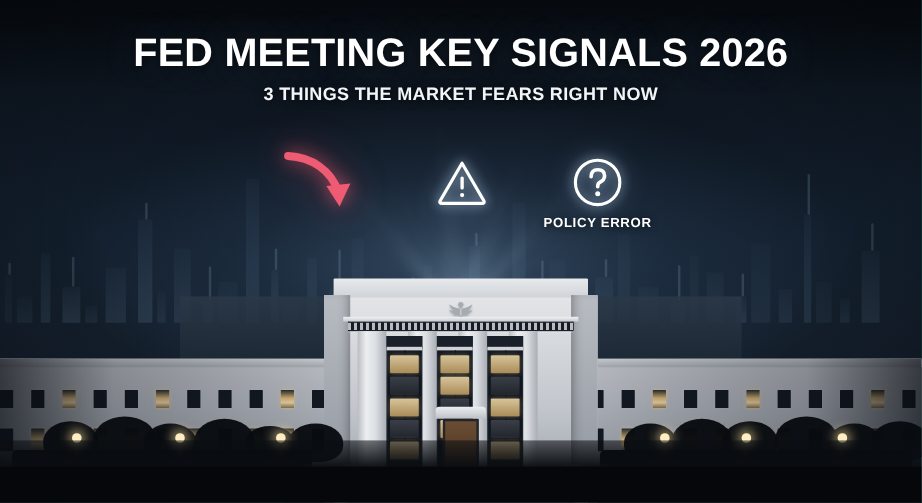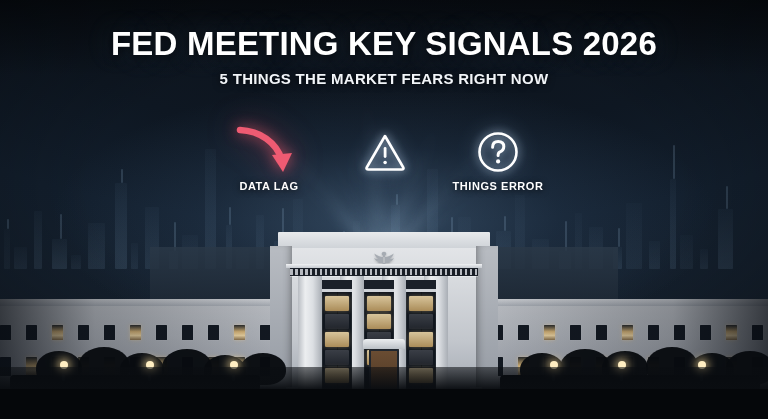--- a/index.html
+++ b/index.html
@@ -375,49 +375,48 @@
         <div class="lamp" style="left: 700px;">
           <div class="lamp-bulb"></div>
         </div>
       </div>
 
     <div class="plaza"></div>
     <div class="ground-dark"></div>
   </div>
 
   <div class="title">FED MEETING KEY SIGNALS 2026</div>
-  <div class="subtitle">5 THINGS THE MARKET FEARS RIGHT NOW</div>
+  <div class="subtitle">3 THINGS THE MARKET FEARS RIGHT NOW</div>
 
   <div class="signals">
 
     <div class="signal" style="left:204px;">
       <div class="sig-icon">
         <svg width="70" height="56" viewBox="0 0 70 56" class="glow-red">
           <path d="M6 6 C26 7, 42 18, 48 36" stroke="#ef5b72" stroke-width="6.5" fill="none" stroke-linecap="round"></path>
           <path d="M38 31 L49 48 L58 29 Z" fill="#ef5b72"></path>
         </svg>
       </div>
-      <div class="sig-label">DATA LAG</div>
     </div>
 
     <div class="signal" style="left:320px;">
       <div class="sig-icon">
         <svg width="46" height="42" viewBox="0 0 46 42" class="glow">
           <path d="M23 5 L41 36 Q42.5 38.5 39.5 38.5 L6.5 38.5 Q3.5 38.5 5 36 Z" stroke="#ffffff" stroke-width="2.6" fill="none" stroke-linejoin="round"></path>
           <rect x="21.7" y="16" width="2.8" height="11" rx="1.4" fill="#ffffff"></rect>
           <circle cx="23.1" cy="31.6" r="1.75" fill="#ffffff"></circle>
         </svg>
       </div>
     </div>
 
     <div class="signal" style="left:433px;">
       <div class="sig-icon">
         <svg width="46" height="46" viewBox="0 0 46 46" class="glow">
           <circle cx="23" cy="23" r="18.5" stroke="#ffffff" stroke-width="2.6" fill="none"></circle>
           <path d="M17.6 18.3 Q17.6 12.4 23.2 12.4 Q28.8 12.4 28.8 17.5 Q28.8 21.3 24.6 23.1 Q23.1 23.8 23.1 26.6" stroke="#ffffff" stroke-width="3" fill="none" stroke-linecap="round"></path>
           <circle cx="23.1" cy="32.4" r="2.1" fill="#ffffff"></circle>
         </svg>
       </div>
-      <div class="sig-label">THINGS ERROR</div>
+      <div class="sig-label">POLICY ERROR</div>
     </div>
 
   </div>
 </div>
 
 </body></html>

